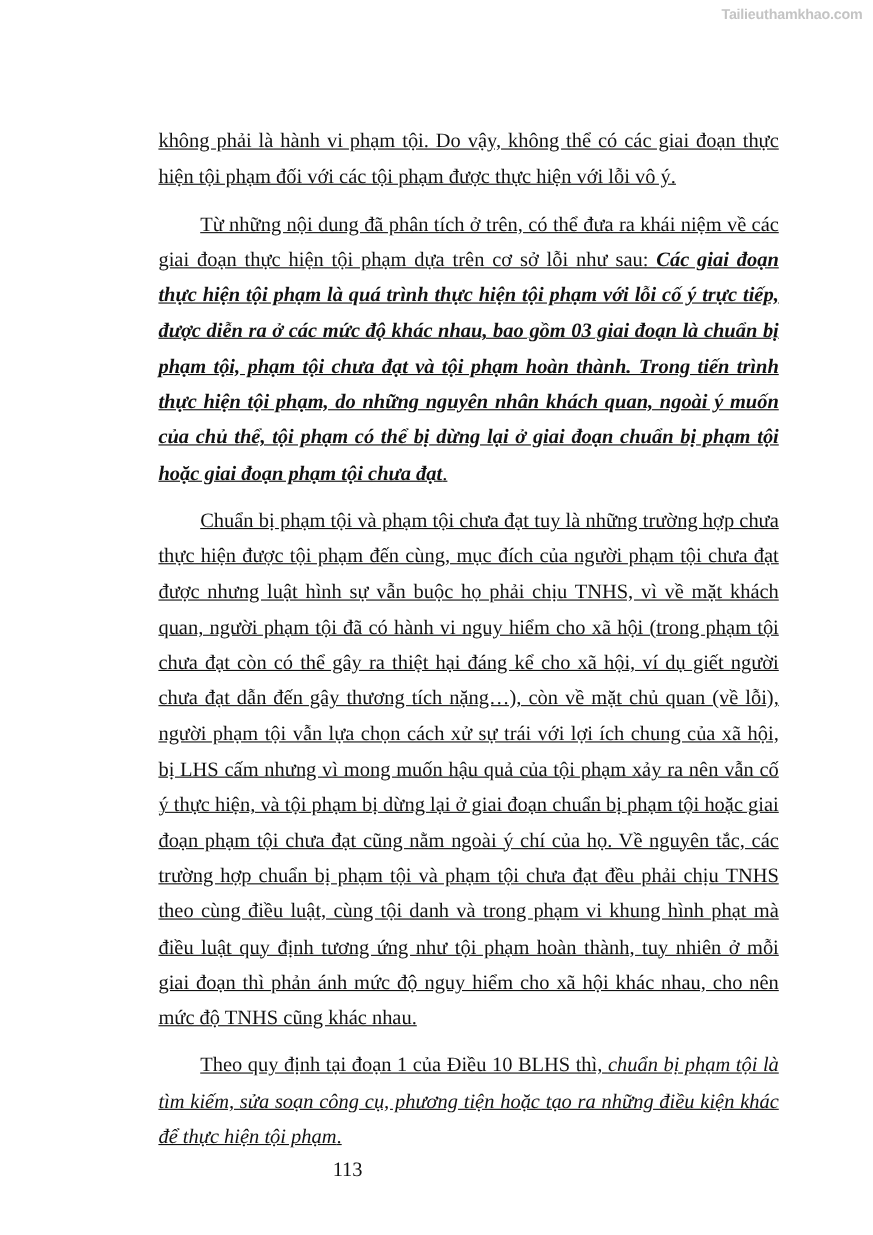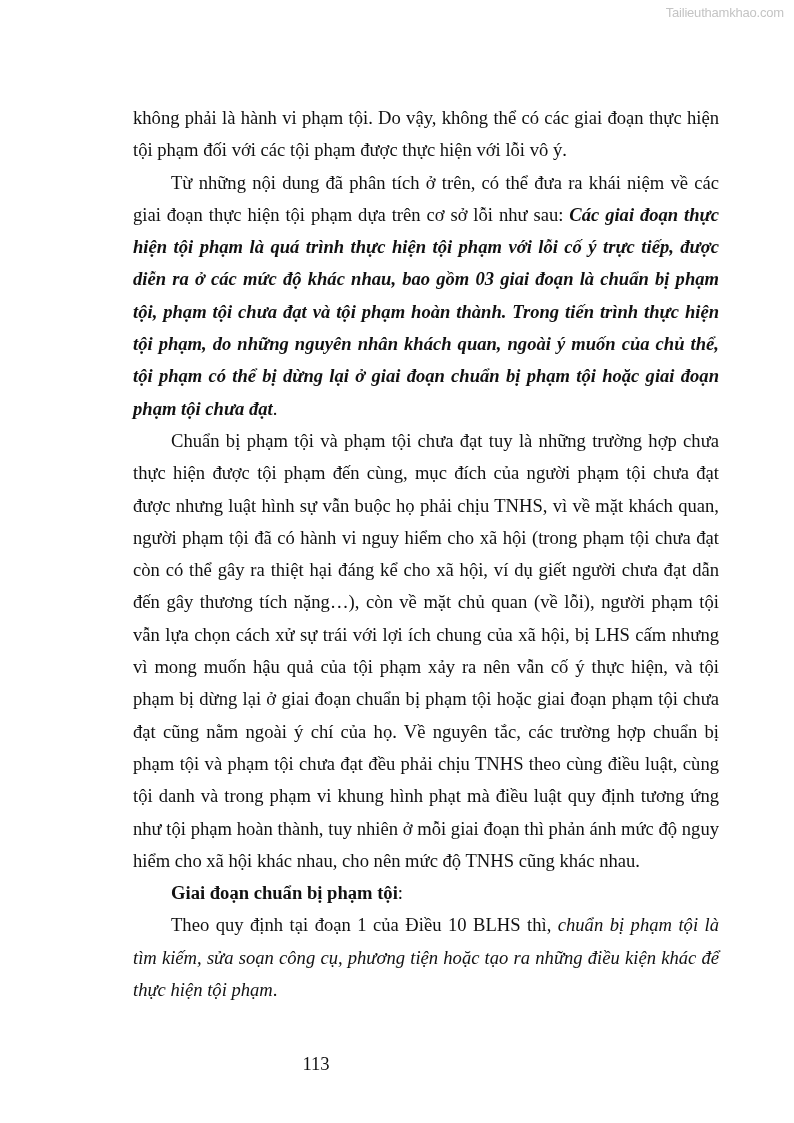--- a/index.html
+++ b/index.html
@@ -16,33 +16,35 @@
       color: #111111;
     }
     .watermark {
       position: absolute;
       top: 5px;
       right: 10px;
       font-family: "Liberation Sans", "DejaVu Sans", sans-serif;
       font-size: 13px;
       color: #c4c4c4;
       letter-spacing: -0.2px;
+      font-weight: bold;
     }
     .page-body {
       position: absolute;
       left: 133px;
       top: 102px;
       width: 586px;
       font-size: 18.6px;
       line-height: 32.3px;
       text-align: justify;
     }
     .para {
-      margin: 0;
+      margin: 11px;
       padding: 0;
+      text-decoration: underline;
     }
     .indent {
       text-indent: 38px;
     }
     .bi {
       font-weight: bold;
       font-style: italic;
     }
     .b {
       font-weight: bold;
@@ -64,18 +66,17 @@
 
 <div class="watermark">Tailieuthamkhao.com</div>
 
 <div class="page-body">
   <p class="para">không phải là hành vi phạm tội. Do vậy, không thể có các giai đoạn thực hiện tội phạm đối với các tội phạm được thực hiện với lỗi vô ý.</p>
 
   <p class="para indent"><span>Từ những nội dung đã phân tích ở trên, có thể đưa ra khái niệm về các giai đoạn thực hiện tội phạm dựa trên cơ sở lỗi như sau: </span><span class="bi">Các giai đoạn thực hiện tội phạm là quá trình thực hiện tội phạm với lỗi cố ý trực tiếp, được diễn ra ở các mức độ khác nhau, bao gồm 03 giai đoạn là chuẩn bị phạm tội, phạm tội chưa đạt và tội phạm hoàn thành. Trong tiến trình thực hiện tội phạm, do những nguyên nhân khách quan, ngoài ý muốn của chủ thể, tội phạm có thể bị dừng lại ở giai đoạn chuẩn bị phạm tội hoặc giai đoạn phạm tội chưa đạt</span><span>.</span></p>
 
   <p class="para indent">Chuẩn bị phạm tội và phạm tội chưa đạt tuy là những trường hợp chưa thực hiện được tội phạm đến cùng, mục đích của người phạm tội chưa đạt được nhưng luật hình sự vẫn buộc họ phải chịu TNHS, vì về mặt khách quan, người phạm tội đã có hành vi nguy hiểm cho xã hội (trong phạm tội chưa đạt còn có thể gây ra thiệt hại đáng kể cho xã hội, ví dụ giết người chưa đạt dẫn đến gây thương tích nặng…), còn về mặt chủ quan (về lỗi), người phạm tội vẫn lựa chọn cách xử sự trái với lợi ích chung của xã hội, bị LHS cấm nhưng vì mong muốn hậu quả của tội phạm xảy ra nên vẫn cố ý thực hiện, và tội phạm bị dừng lại ở giai đoạn chuẩn bị phạm tội hoặc giai đoạn phạm tội chưa đạt cũng nằm ngoài ý chí của họ. Về nguyên tắc, các trường hợp chuẩn bị phạm tội và phạm tội chưa đạt đều phải chịu TNHS theo cùng điều luật, cùng tội danh và trong phạm vi khung hình phạt mà điều luật quy định tương ứng như tội phạm hoàn thành, tuy nhiên ở mỗi giai đoạn thì phản ánh mức độ nguy hiểm cho xã hội khác nhau, cho nên mức độ TNHS cũng khác nhau.</p>
 
-  <p class="para indent"><span class="b">Giai đoạn chuẩn bị phạm tội</span><span>:</span></p>
 
   <p class="para indent"><span>Theo quy định tại đoạn 1 của Điều 10 BLHS thì, </span><span class="i">chuẩn bị phạm tội là tìm kiếm, sửa soạn công cụ, phương tiện hoặc tạo ra những điều kiện khác để thực hiện tội phạm</span><span>.</span></p>
 </div>
 
 <div class="page-number">113</div>
 
 </body></html>

